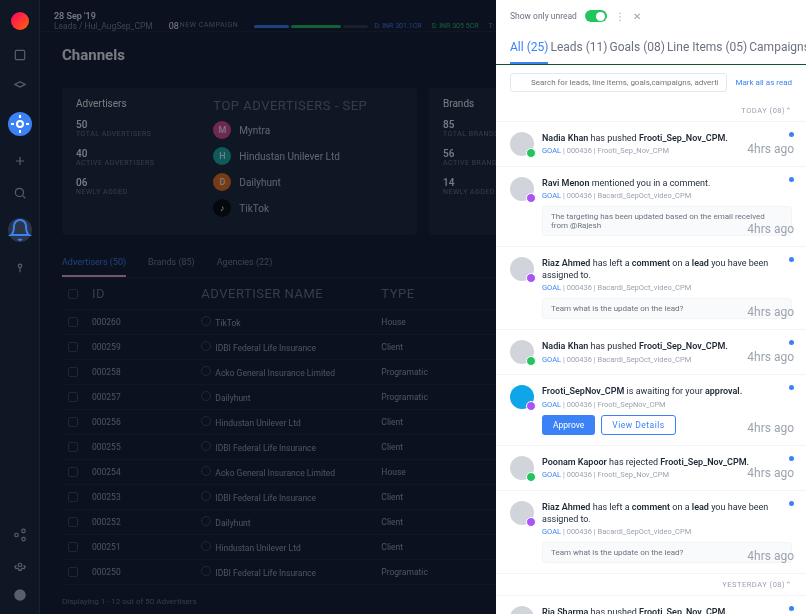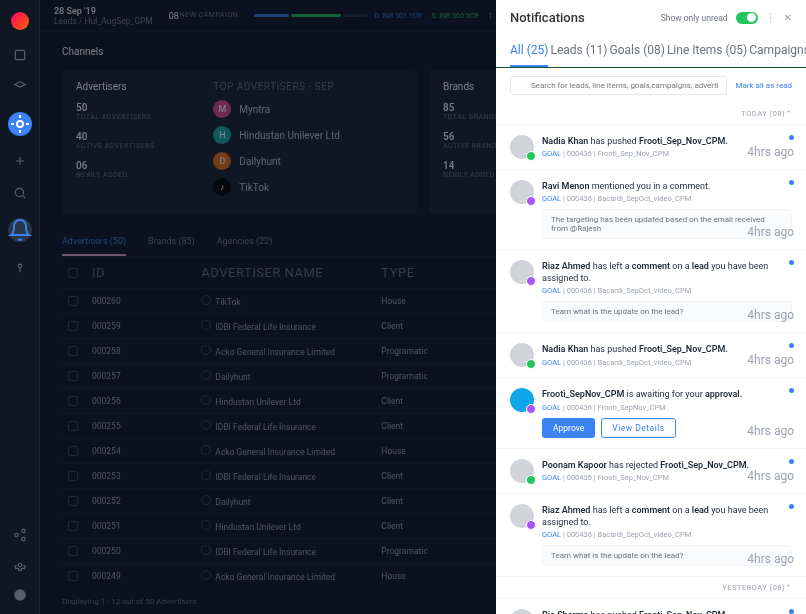--- a/index.html
+++ b/index.html
@@ -5,40 +5,40 @@
 *{margin:0;padding:0;box-sizing:border-box;font-family:-apple-system,BlinkMacSystemFont,"Segoe UI",Roboto,sans-serif}
 body{width:806px;height:614px;background:#0f1624;color:#c5cdd8;overflow:hidden;position:relative;font-size:10px}
 .app{display:flex;height:100%}
 .rail{width:40px;background:#0f1624;border-right:1px solid #1a2332;display:flex;flex-direction:column;align-items:center;padding-top:12px;gap:18px}
 .logo{width:18px;height:18px;border-radius:50%;background:linear-gradient(135deg,#ff0066,#ff6600)}
 .rail-ic{width:14px;height:14px;opacity:.4;cursor:pointer}
 .rail-bubble{width:24px;height:24px;border-radius:50%;background:#2a3548;display:flex;align-items:center;justify-content:center}
 .rail-bubble.blue{background:#3b82f6}
 .rail-bottom{margin-top:auto;margin-bottom:12px;display:flex;flex-direction:column;gap:16px;align-items:center}
 .main{flex:1;display:flex;flex-direction:column;min-width:0}
-.topbar{height:32px;display:flex;align-items:center;padding:0 14px;gap:16px;border-bottom:1px solid #1a2332;font-size:8.5px}
+.topbar{height:32px;display:flex;align-items:flex-end;padding:0 14px;gap:16px;border-bottom:1px solid #1a2332;font-size:8.5px}
 .date-cr{color:#fff;font-size:9px;font-weight:500}
 .crumb{color:#7a8599}
 .tstat{display:flex;gap:1px}
 .tstat .n{color:#fff;font-size:9px}
 .tstat .l{color:#7a8599;font-size:7px;letter-spacing:.5px}
 .prog{flex:1;display:flex;align-items:center;gap:2px}
 .pbar{height:3px;border-radius:2px}
 .pseg{font-size:7px;padding:1px 4px}
 .content{flex:1;padding:14px 22px;overflow:hidden}
-h1{color:#fff;font-size:10px;font-weight:400;margin-bottom:14px}
+h1{color:#fff;font-size:15px;font-weight:700;margin-bottom:24px}
 .cards{display:flex;gap:12px;margin-bottom:14px}
 .card{flex:1;background:#1a2332;border-radius:4px;padding:10px 14px;display:flex}
 .card-l{width:42%}
 .card-l .t{color:#fff;font-size:10px;margin-bottom:10px}
 .stat{margin-bottom:10px}
 .stat .n{color:#fff;font-size:10px;font-weight:500}
 .stat .l{color:#6b7688;font-size:7px;letter-spacing:.5px}
 .card-r{flex:1}
-.topl{color:#6b7688;font-size:10px;letter-spacing:.5px;margin-bottom:8px}
+.topl{color:#6b7688;font-size:13px;letter-spacing:.5px;margin-bottom:8px}
 .ent{display:flex;align-items:center;gap:8px;margin-bottom:8px}
 .ava{width:18px;height:18px;border-radius:50%;display:flex;align-items:center;justify-content:center;font-size:9px;color:#fff;font-weight:500}
 .tabs{display:flex;gap:22px;border-bottom:1px solid #1a2332;margin-bottom:0}
 .tab{padding:8px 0;font-size:9px;color:#7a8599;cursor:pointer}
 .tab.on{color:#3b82f6;border-bottom:2px solid #f9a8d4}
 table{width:100%;border-collapse:collapse;font-size:8.5px}
 th{text-align:left;padding:8px 6px;color:#6b7688;font-weight:400;font-size:13px;letter-spacing:.5px}
 td{padding:6px;color:#9ca7bb;border-top:1px solid #1a2332}
 .cb{width:10px;height:10px;border:1px solid #3a4558;border-radius:2px}
 .refi{width:10px;height:10px;border:1px solid #3a4558;border-radius:50%;display:inline-block;margin-right:4px}
@@ -360,21 +360,20 @@
       </table>
     </div>
     <div class="footer">Displaying 1 - 12 out of 50 Advertisers</div>
   </div>
 </div>
 
 <div class="dim"></div>
 
 <div class="panel">
   <div class="phdr">
-    <h2>Notifications</h2>
     <span style="font-size:8.5px;color:#6b7280">Show only unread</span>
     <div class="tog"></div>
     <span style="color:#9ca3af;cursor:pointer">⋮</span>
     <span style="margin-left:8px;color:#9ca3af;cursor:pointer">✕</span>
   </div>
   <div class="ptabs">
     <div class="ptab on">All (25)</div>
     <div class="ptab">Leads (11)</div>
     <div class="ptab">Goals (08)</div>
     <div class="ptab">Line Items (05)</div>

